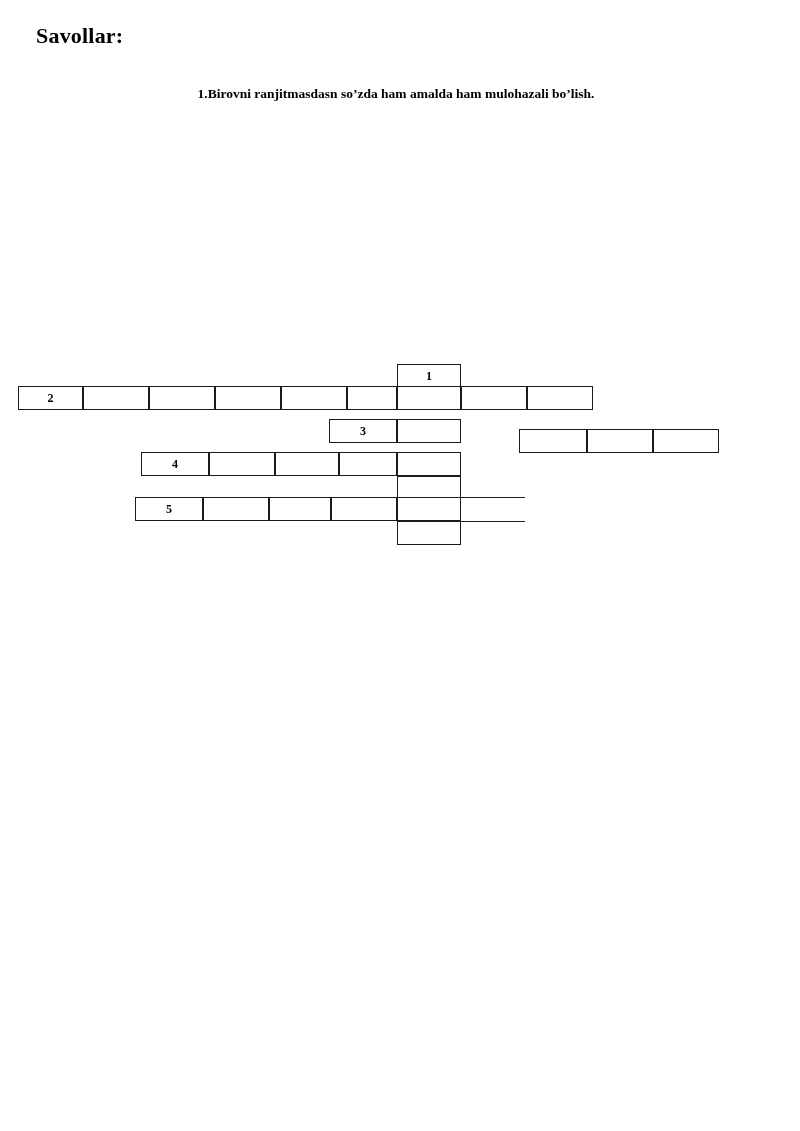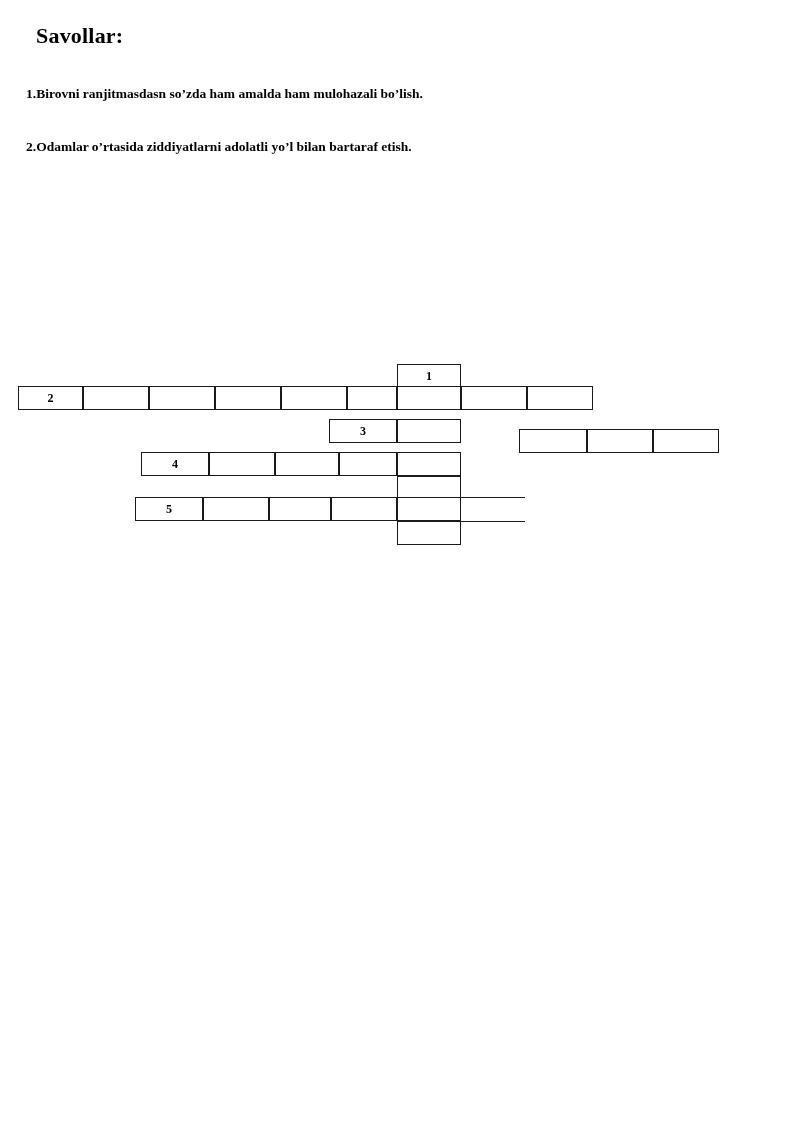--- a/index.html
+++ b/index.html
@@ -32,20 +32,21 @@
     left: 26px;
     top: 86px;
     width: 740px;
   }
   .q {
     font-size: 13.5px;
     font-weight: bold;
     line-height: 1.2;
     margin-bottom: 37px;
     white-space: nowrap;
+    text-align: center;
   }
   
   .grid {
     position: absolute;
     left: 0;
     top: 0;
     width: 800px;
     height: 1131px;
     pointer-events: none;
   }
@@ -69,21 +70,20 @@
 </style>
 </head>
 <body>
 
 <div class="page">
 
   <div class="title">Savollar:</div>
 
   <div class="questions">
     <div class="q">1.Birovni ranjitmasdasn so’zda ham amalda ham mulohazali bo’lish.</div>
-    <div class="q">2.Odamlar o’rtasida ziddiyatlarni adolatli yo’l bilan bartaraf etish.</div>
   </div>
 
   <div class="grid" id="crossword-grid">
       <div class="cell" style="left: 397px; top: 364px; width: 64px; height: 24px;">
         <span class="num">1</span>
       </div>
       <div class="cell" style="left: 18px; top: 386px; width: 65px; height: 24px;">
         <span class="num">2</span>
       </div>
       <div class="cell" style="left: 83px; top: 386px; width: 66px; height: 24px;">

